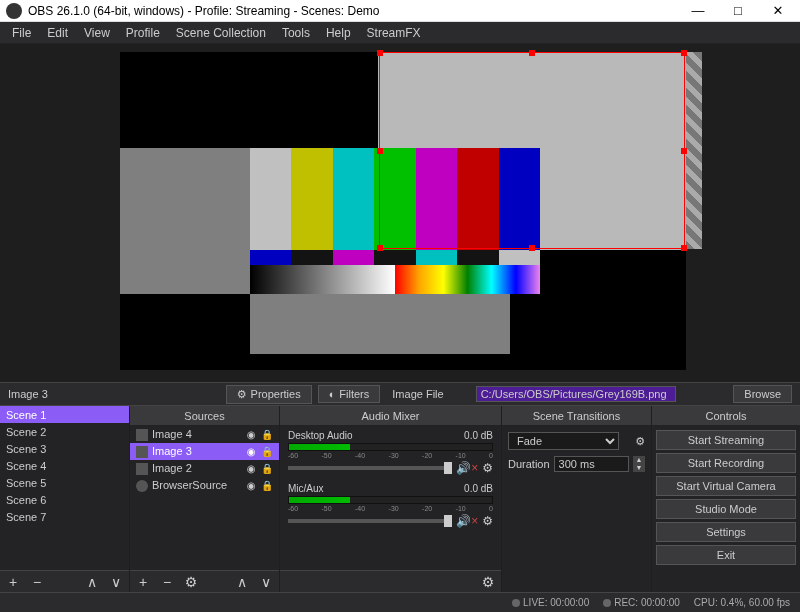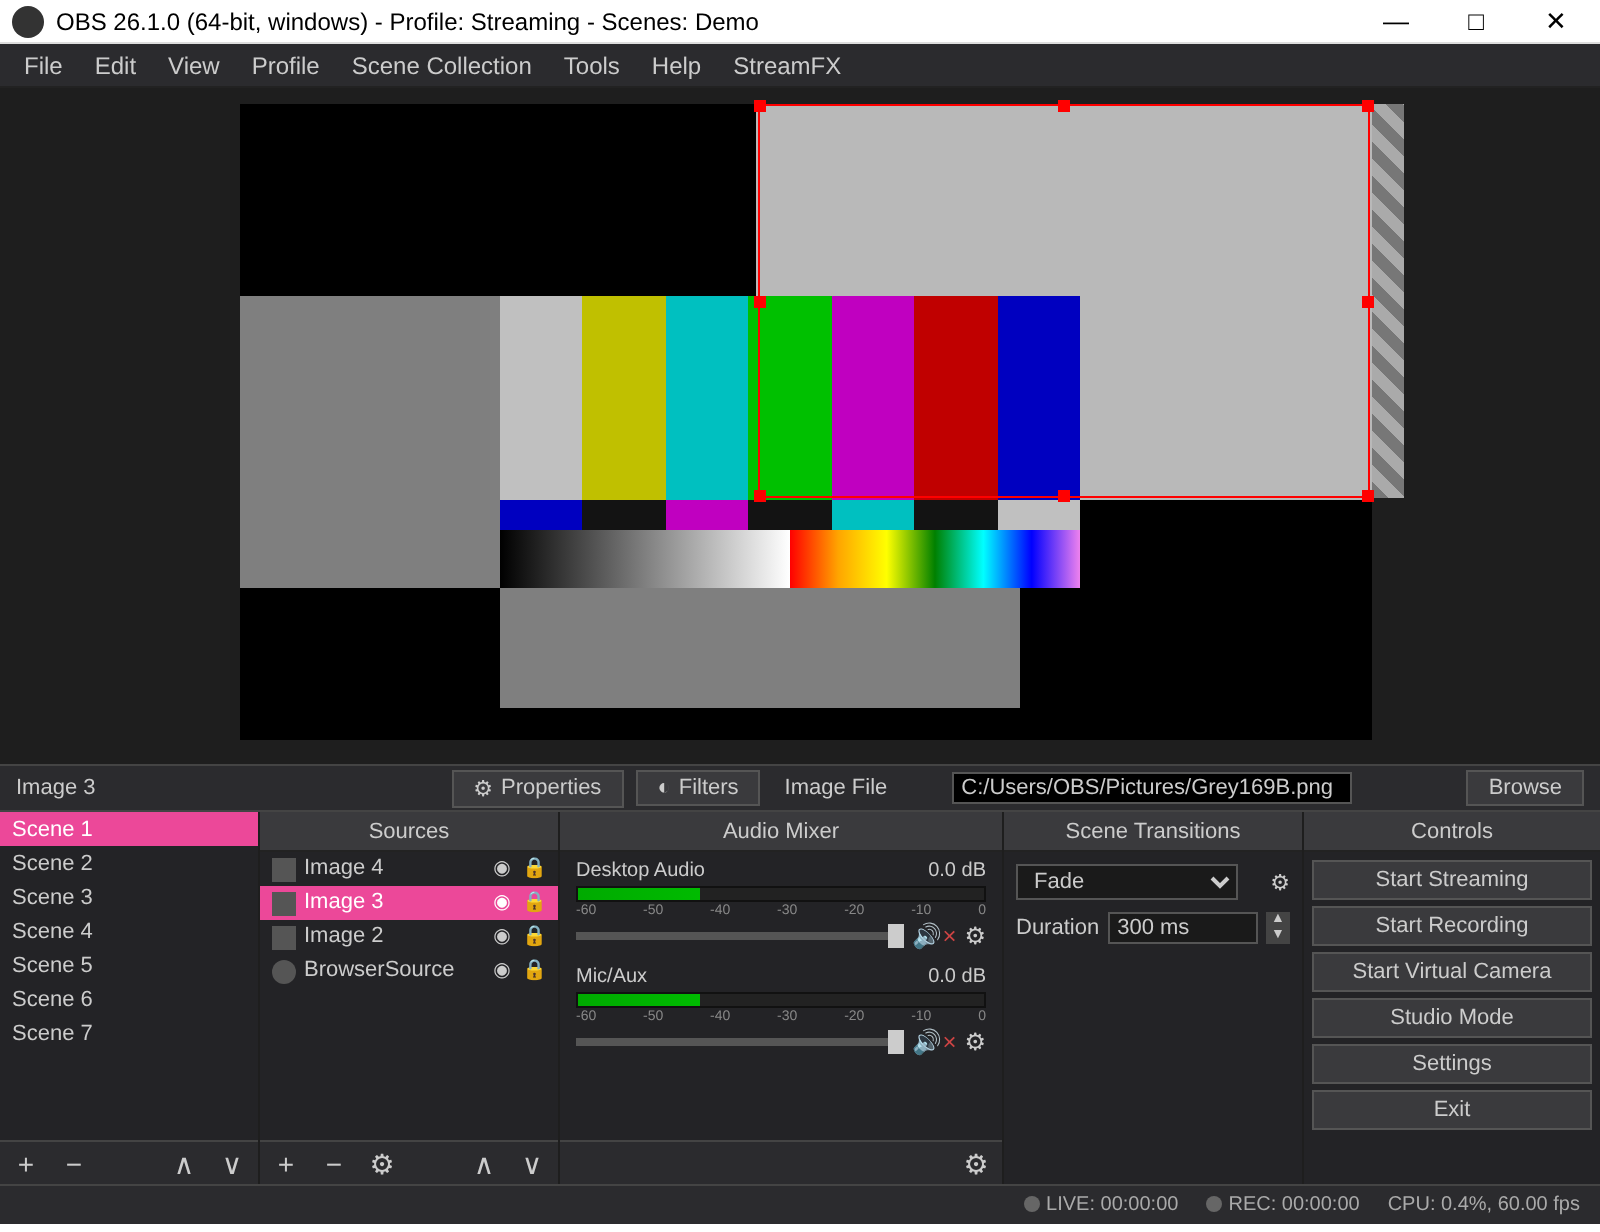--- a/index.html
+++ b/index.html
@@ -30,37 +30,37 @@
 .bars .row1 div{flex:1;}
 .bars .row2 { flex:1; display:flex; }
 .bars .row2 div{flex:1;}
 .bars .row3 { flex:2; display:flex; }
 .bars .row3 .g{flex:1;background:linear-gradient(to right,#000,#fff);}
 .bars .row3 .r{flex:1;background:linear-gradient(to right,red,orange,yellow,green,cyan,blue,violet);}
 
 .srcbar { height:24px; background:#2b2b2e; display:flex; align-items:center; gap:6px; padding:0 8px; border-top:1px solid #444; border-bottom:1px solid #444;}
 .srcbar .item { display:flex; align-items:center; gap:4px; padding:2px 6px; }
 .srcbar .btn { background:#3a3a3d; padding:2px 10px; border:1px solid #555; font-size:11px; cursor:pointer; }
-.srcbar input{background:#000000;border:1px solid #555;color:#ccc;padding:1px 4px;font-size:11px;width:200px;margin-left:20px;}
+.srcbar input{background:#4c1d95;border:1px solid #555;color:#ccc;padding:1px 4px;font-size:11px;width:200px;margin-left:20px;}
 .srcbar .sname{flex:0 0 auto; min-width:160px;}
 .srcbar .sp{flex:1;}
 
 .panels { height:186px; display:flex; background:#2b2b2e; }
 .panel { display:flex; flex-direction:column; border-right:1px solid #1e1e1e; }
 .panel .hdr { height:20px; background:#3a3a3d; text-align:center; font-size:11px; line-height:20px; border-bottom:1px solid #222;}
 .panel .body { flex:1; overflow:hidden; background:#232326; }
 .panel .ftr { height:22px; background:#2b2b2e; border-top:1px solid #444; display:flex; align-items:center; padding:0 4px; gap:6px;}
 .ftr .ibtn{width:18px;height:18px;display:flex;align-items:center;justify-content:center;font-size:14px;color:#ccc;}
 .p-scenes { width:130px; }
 .p-sources { width:150px; }
 .p-mixer { flex:1; }
 .p-trans { width:150px; }
 .p-ctrl { width:148px; border-right:none;}
 .list div.row{padding:2px 6px; height:17px; line-height:15px; font-size:11px;}
-.list div.row.sel{background:#ec4899;color:#fff;}
+.list div.row.sel{background:#8b5cf6;color:#fff;}
 .p-sources .row{display:flex;align-items:center;gap:4px;}
 .srcicon{width:12px;height:12px;background:#555;}
 .eye,.lock{width:12px;text-align:center;font-size:10px;}
 
 .mixer .chan{padding:4px 8px;}
 .mixer .chlabel{display:flex;justify-content:space-between;font-size:10px;margin-bottom:2px;}
 .mixer .meter{height:8px;background:linear-gradient(to right,#0a0 0%,#0c0 60%,#cc0 75%,#c00 100%);border:1px solid #111;position:relative;}
 .mixer .meter::after{content:"";position:absolute;right:0;top:0;bottom:0;width:70%;background:#222;}
 .mixer .ticks{display:flex;justify-content:space-between;font-size:7px;color:#888;margin-top:1px;}
 .mixer .slider{display:flex;align-items:center;gap:4px;margin-top:2px;}

